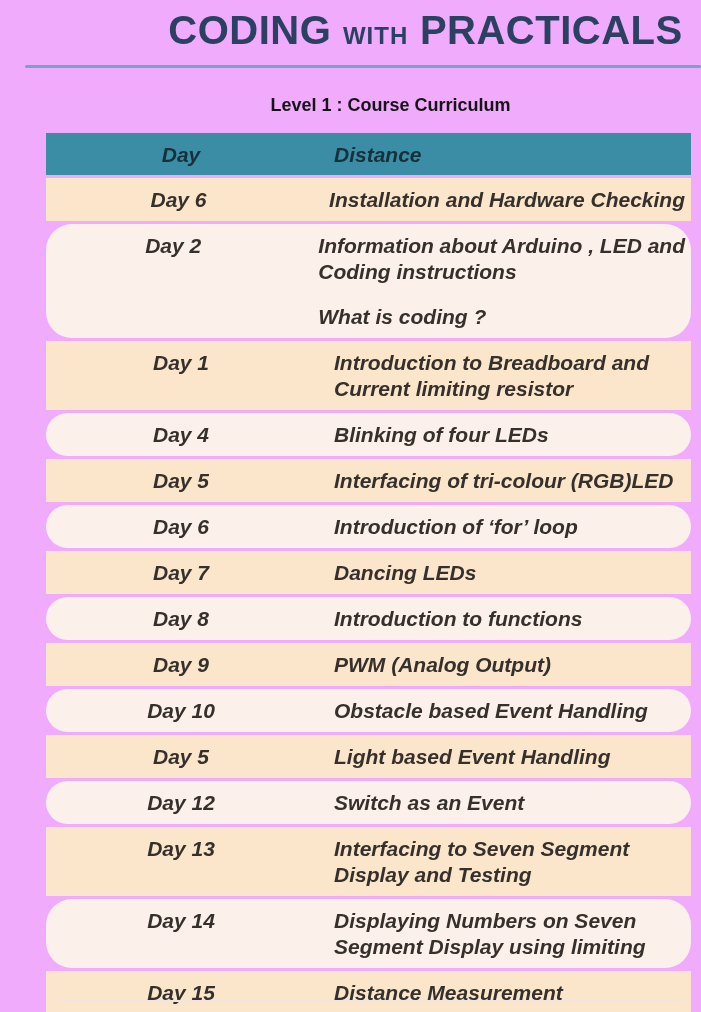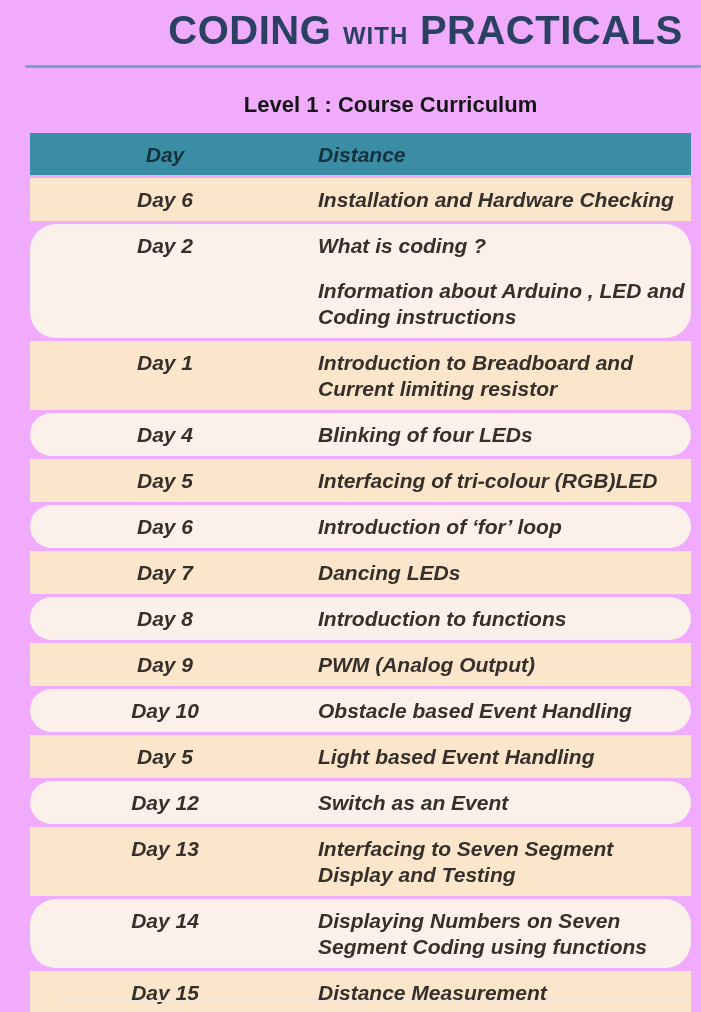--- a/index.html
+++ b/index.html
@@ -7,26 +7,26 @@
     --peach:#FBE6CB; --blush:#FCF0EA; --txt:#35302B; --htxt:#16303C; --sub:#151515;
   }
   html,body{margin:0;padding:0;background:#fff;}
   body{font-family:"Liberation Sans",sans-serif;}
   .page{position:relative;width:701px;height:1012px;background:#f0abfc;overflow:hidden;}
 
   .doc-title{margin:0;padding:8px 0 0 150px;text-align:center;color:var(--navy);
     font-size:40px;line-height:44px;font-weight:600;letter-spacing:.5px;white-space:nowrap;}
   .doc-title .small{font-size:24px;letter-spacing:1px;}
   .title-rule{height:3px;background:var(--rule-blue);margin:7px 0 0 25px;width:676px;border-radius:2px;}
-  .subtitle{margin:0;padding:24px 0 0 80px;text-align:center;font-size:22px;line-height:26px;
+  .subtitle{margin:0;padding:24px 0 0 80px;text-align:center;font-size:18px;line-height:26px;
     font-weight:bold;color:var(--sub);}
 
   .table{width:661px;margin:15px 0 0 30px;font-style:italic;font-weight:bold;
     font-size:21px;color:var(--txt);}
-  .row{display:flex;margin-bottom:3px;}
+  .row{display:flex;margin-bottom:3px;margin-left:16px;}
   .header-row{background:var(--teal);color:var(--htxt);}
   .header-row .cell{padding-top:7px;padding-bottom:7px;line-height:25px;}
   .cell{line-height:26px;}
   .cell.day{width:270px;text-align:center;padding-top:9px;padding-bottom:8px;}
   .cell.content{flex:1;padding:9px 6px 8px 18px;}
   .cell.content p{margin:0;}
   .cell.content p + p{margin-top:19px;}
   .ln{display:block;white-space:nowrap;}
   .alt0{background:var(--peach);}
   .alt1{background:var(--blush);border-radius:26px;}
@@ -53,25 +53,25 @@
           <div class="cell content">
             <p>
               <span class="ln">Installation and Hardware Checking</span>
             </p>
           </div>
         </div>
         <div class="row alt1">
           <div class="cell day">Day 2</div>
           <div class="cell content">
             <p>
-              <span class="ln">What is coding ?</span>
+              <span class="ln">Information about Arduino , LED and</span>
+              <span class="ln">Coding instructions</span>
             </p>
             <p>
-              <span class="ln">Information about Arduino , LED and</span>
-              <span class="ln">Coding instructions</span>
+              <span class="ln">What is coding ?</span>
             </p>
           </div>
         </div>
         <div class="row alt0">
           <div class="cell day">Day 1</div>
           <div class="cell content">
             <p>
               <span class="ln">Introduction to Breadboard and</span>
               <span class="ln">Current limiting resistor</span>
             </p>
@@ -156,21 +156,21 @@
               <span class="ln">Interfacing to Seven Segment</span>
               <span class="ln">Display and Testing</span>
             </p>
           </div>
         </div>
         <div class="row alt1">
           <div class="cell day">Day 14</div>
           <div class="cell content">
             <p>
               <span class="ln">Displaying Numbers on Seven</span>
-              <span class="ln">Segment Coding using functions</span>
+              <span class="ln">Segment Display using limiting</span>
             </p>
           </div>
         </div>
         <div class="row alt0">
           <div class="cell day">Day 15</div>
           <div class="cell content">
             <p>
               <span class="ln">Distance Measurement</span>
             </p>
           </div>

